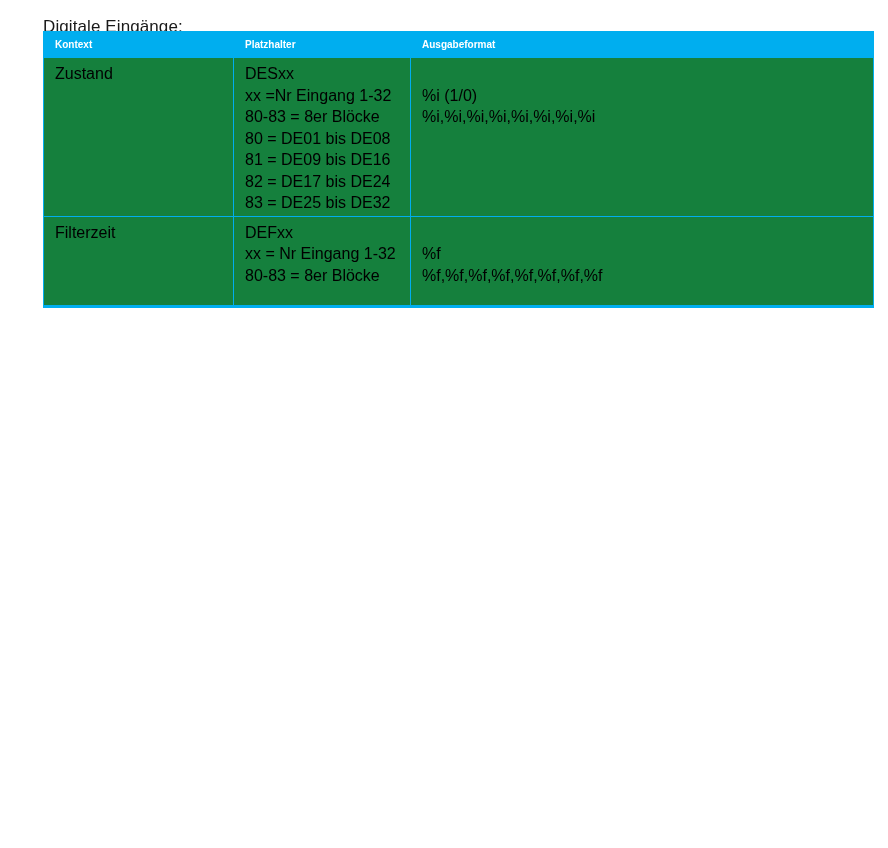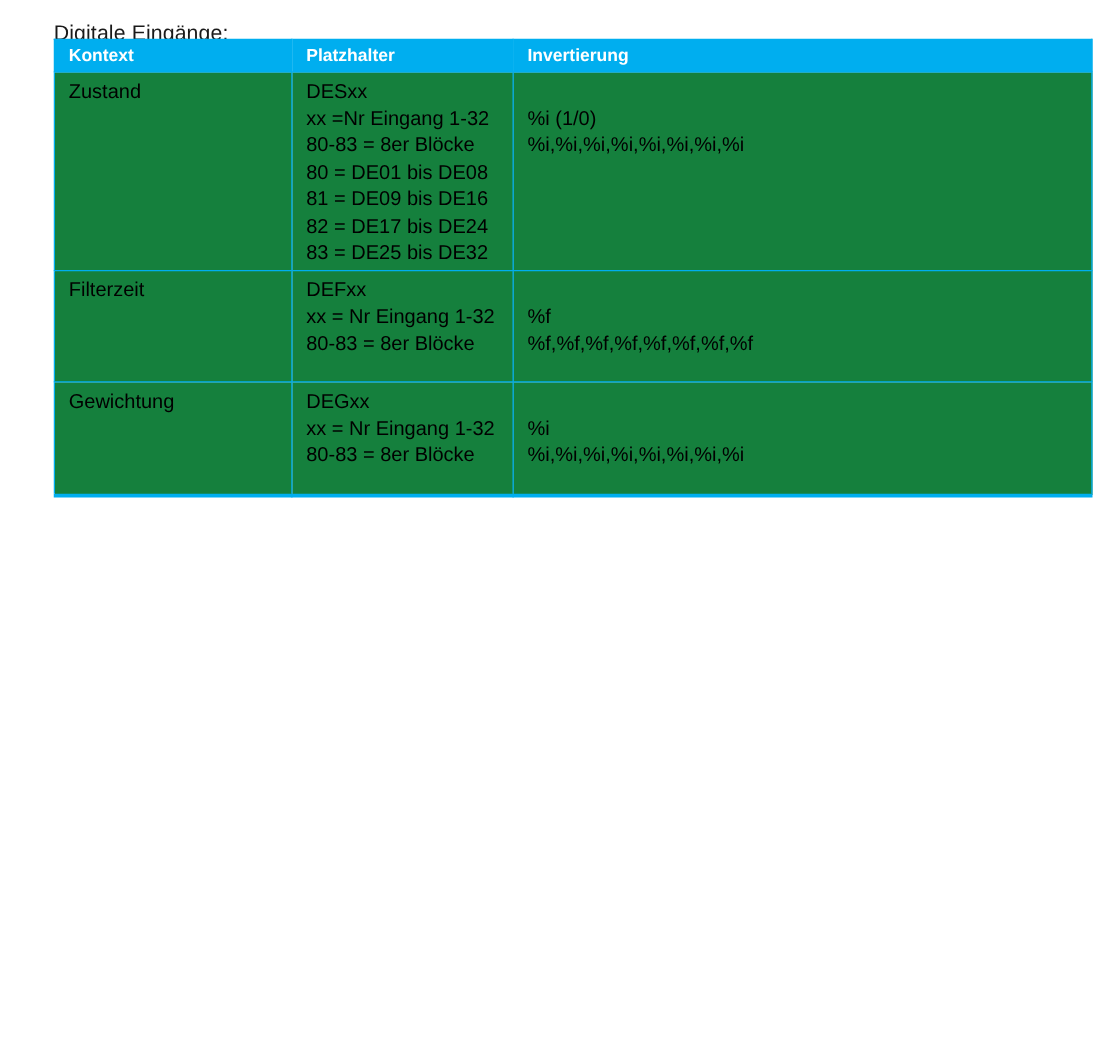--- a/index.html
+++ b/index.html
@@ -20,21 +20,21 @@
     width:830px;
     border-collapse:collapse;
     table-layout:fixed;
     border:1px solid #00AEEF;
     border-bottom:3px solid #00AEEF;
   }
   th {
     background:#00AEEF;
     color:#ffffff;
     font-weight:bold;
-    font-size:14px;
+    font-size:10px;
     line-height:15px;
     text-align:left;
     padding:5px 4px 5px 11px;
     border:1px solid #00AEEF;
   }
   td {
     border:1px solid #00AEEF;
     vertical-align:top;
     font-size:16px;
     line-height:21.5px;
@@ -55,21 +55,21 @@
   <table class="data-table">
     <colgroup>
       <col style="width:190px">
       <col style="width:177px">
       <col style="width:463px">
     </colgroup>
     <thead>
       <tr>
         <th>Kontext</th>
         <th>Platzhalter</th>
-        <th>Invertierung</th>
+        <th>Ausgabeformat</th>
       </tr>
     </thead>
     <tbody>
         <tr>
           <td>
             <div class="line">Zustand</div>
           </td>
           <td>
             <div class="line">DESxx</div>
             <div class="line">xx =Nr Eingang 1-32</div>
@@ -93,30 +93,15 @@
             <div class="line">DEFxx</div>
             <div class="line">xx = Nr Eingang 1-32</div>
             <div class="line">80-83 = 8er Blöcke</div>
           </td>
           <td>
             <div class="line">&nbsp;</div>
             <div class="line">%f</div>
             <div class="line">%f,%f,%f,%f,%f,%f,%f,%f</div>
           </td>
         </tr>
-        <tr>
-          <td>
-            <div class="line">Gewichtung</div>
-          </td>
-          <td>
-            <div class="line">DEGxx</div>
-            <div class="line">xx = Nr Eingang 1-32</div>
-            <div class="line">80-83 = 8er Blöcke</div>
-          </td>
-          <td>
-            <div class="line">&nbsp;</div>
-            <div class="line">%i</div>
-            <div class="line">%i,%i,%i,%i,%i,%i,%i,%i</div>
-          </td>
-        </tr>
       </tbody>
   </table>
 </div>
 
 </body></html>

